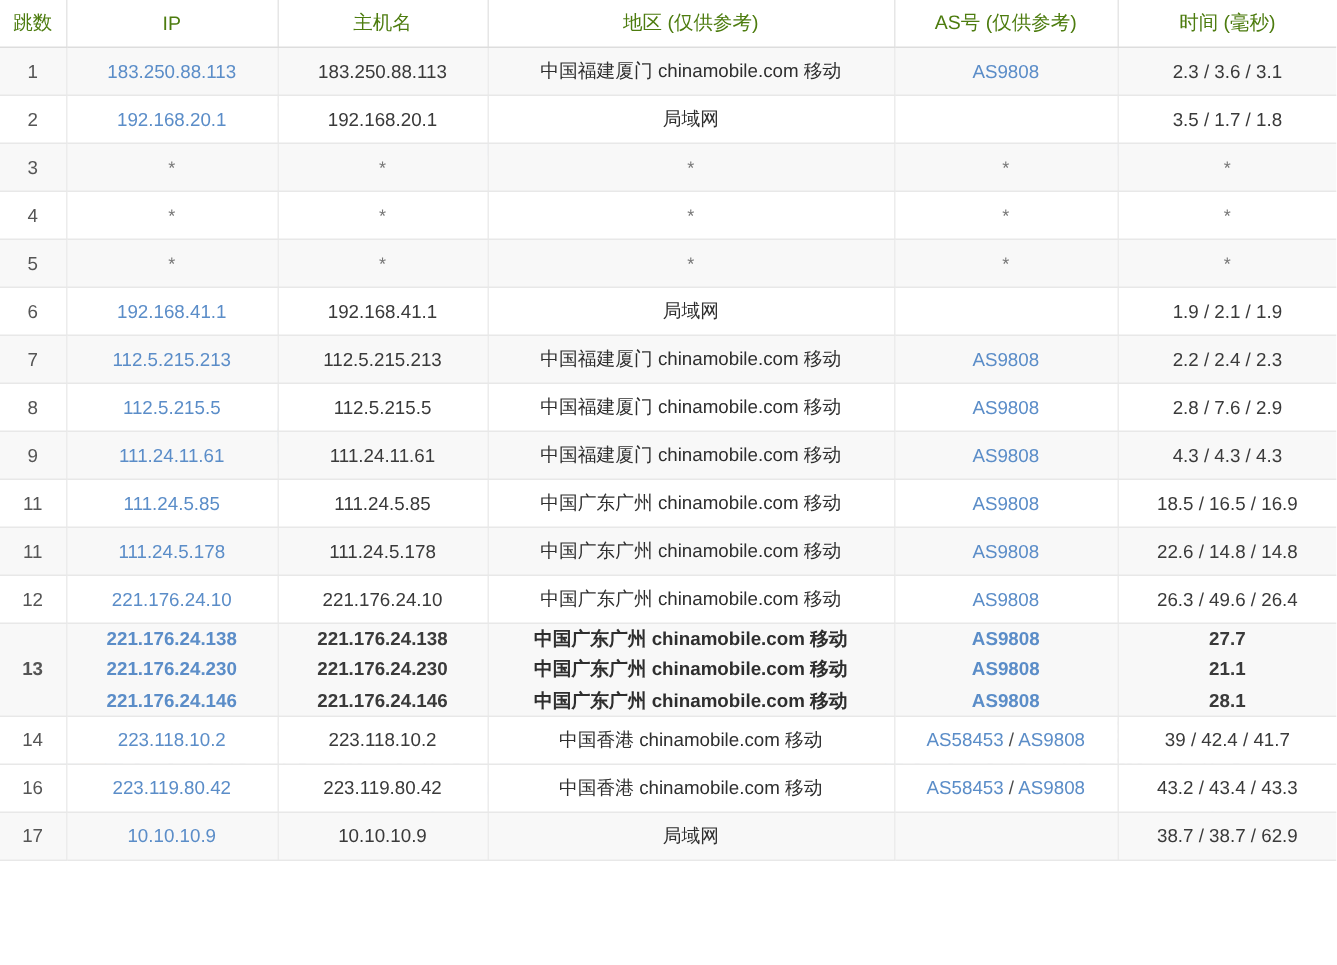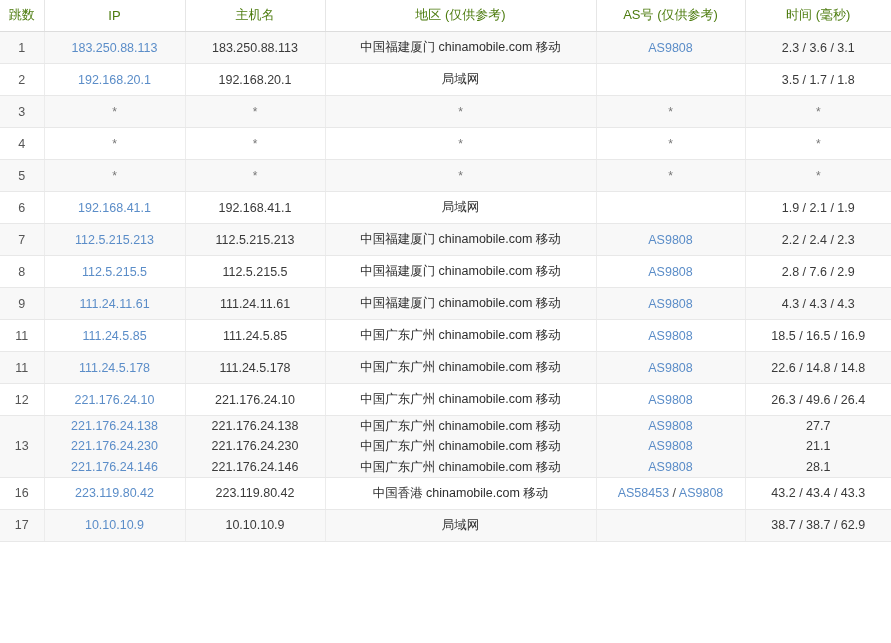--- a/index.html
+++ b/index.html
@@ -169,21 +169,21 @@
   td.col-time  { color: #3a3a3a; }
 
   .ip-link, .as-link {
     color: #5b8dc8;
     text-decoration: none;
   }
   .as-sep { color: #4a4a4a; }
   .star { color: #777777; font-size: 12px; }
 
   .multi-line { line-height: 1.62; }
-  tr.tall td { height: 72px; }
+  tr.tall td { height: 72px; font-weight: bold; }
 
   
   col.c-hop  { width: 44px; }
   col.c-ip   { width: 141px; }
   col.c-host { width: 140px; }
   col.c-geo  { width: 271px; }
   col.c-as   { width: 149px; }
   col.c-time { width: 146px; }
 </style>
 </head>
@@ -388,20 +388,28 @@
       </tr>
       <tr class="stripe-odd tall">
         <td class="col-hop">13</td>
         <td class="col-ip multi-line"><a class="ip-link" href="#">221.176.24.138</a><br><a class="ip-link" href="#">221.176.24.230</a><br><a class="ip-link" href="#">221.176.24.146</a></td>
         <td class="col-host multi-line">221.176.24.138<br>221.176.24.230<br>221.176.24.146</td>
         <td class="col-geo multi-line">中国广东广州 chinamobile.com 移动<br>中国广东广州 chinamobile.com 移动<br>中国广东广州 chinamobile.com 移动</td>
         <td class="col-as multi-line"><a class="as-link" href="#">AS9808</a><br><a class="as-link" href="#">AS9808</a><br><a class="as-link" href="#">AS9808</a></td>
         <td class="col-time multi-line">27.7<br>21.1<br>28.1</td>
       </tr>
       <tr class="stripe-even">
+        <td class="col-hop">14</td>
+        <td class="col-ip"><a class="ip-link" href="#">223.118.10.2</a></td>
+        <td class="col-host">223.118.10.2</td>
+        <td class="col-geo">中国香港 chinamobile.com 移动</td>
+        <td class="col-as"><a class="as-link" href="#">AS58453</a><span class="as-sep"> / </span><a class="as-link" href="#">AS9808</a></td>
+        <td class="col-time">39 / 42.4 / 41.7</td>
+      </tr>
+      <tr class="stripe-even">
         <td class="col-hop">16</td>
         <td class="col-ip"><a class="ip-link" href="#">223.119.80.42</a></td>
         <td class="col-host">223.119.80.42</td>
         <td class="col-geo">中国香港 chinamobile.com 移动</td>
         <td class="col-as"><a class="as-link" href="#">AS58453</a><span class="as-sep"> / </span><a class="as-link" href="#">AS9808</a></td>
         <td class="col-time">43.2 / 43.4 / 43.3</td>
       </tr>
       <tr class="stripe-odd">
         <td class="col-hop">17</td>
         <td class="col-ip"><a class="ip-link" href="#">10.10.10.9</a></td>

